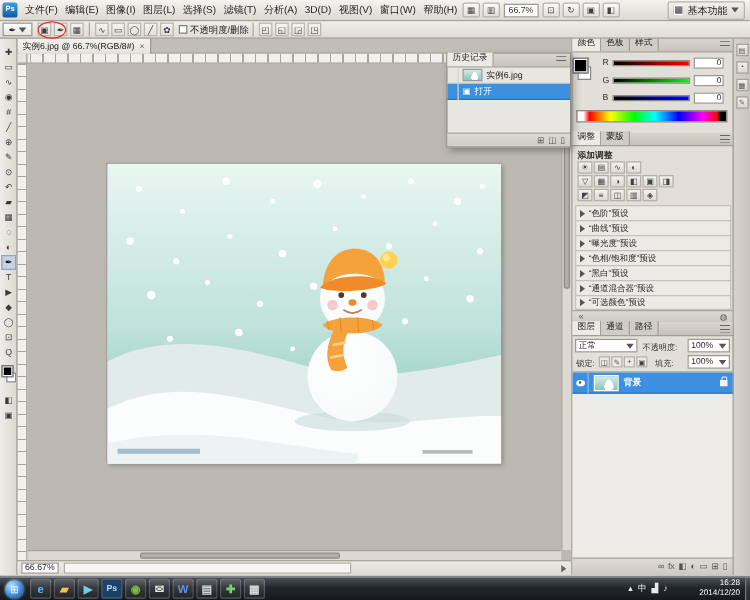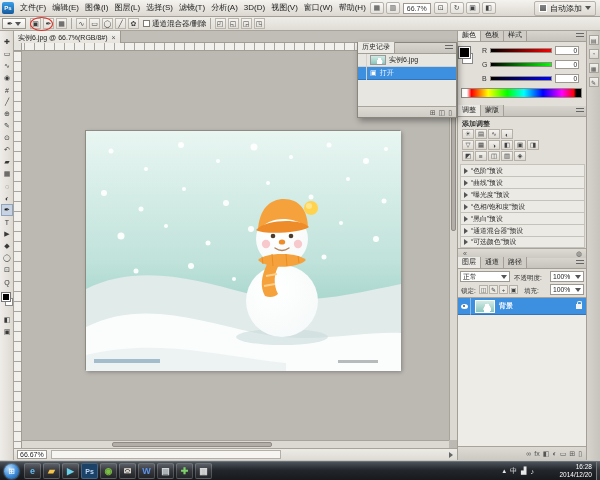--- a/index.html
+++ b/index.html
@@ -119,41 +119,41 @@
     <span class="mi">帮助(H)</span>
     <span class="mbicon">▦</span>
     <span class="mbicon">▥</span>
     <span class="zoombox">66.7%</span>
     <span class="mbicon">⊡</span>
     <span class="mbicon">↻</span>
     <span class="mbicon">▣</span>
     <span class="mbicon">◧</span>
     <div class="workspace">
       <span class="wsgrid"></span>
-      <span>自动添加</span>
+      <span>基本功能</span>
       <span class="caret"></span>
     </div>
   </div>
 
   <div class="abs optionsbar">
     <div class="toolpreset">
       <span>✒</span>
       <span class="caret"></span>
     </div>
     <span class="obicon">▣</span>
     <span class="obicon">✒</span>
     <span class="obicon">▦</span>
     <span class="obsep"></span>
     <span class="obicon">∿</span>
     <span class="obicon">▭</span>
     <span class="obicon">◯</span>
     <span class="obicon">╱</span>
     <span class="obicon">✿</span>
     <span class="cb"></span>
-    <span class="oblabel">通道混合器/删除</span>
+    <span class="oblabel">不透明度/删除</span>
     <span class="obsep"></span>
     <span class="obicon">◰</span>
     <span class="obicon">◱</span>
     <span class="obicon">◲</span>
     <span class="obicon">◳</span>
   </div>
   <div class="abs redcircle"></div>
 
   <div class="abs toolstrip">
     <div style="height:5px"></div>

